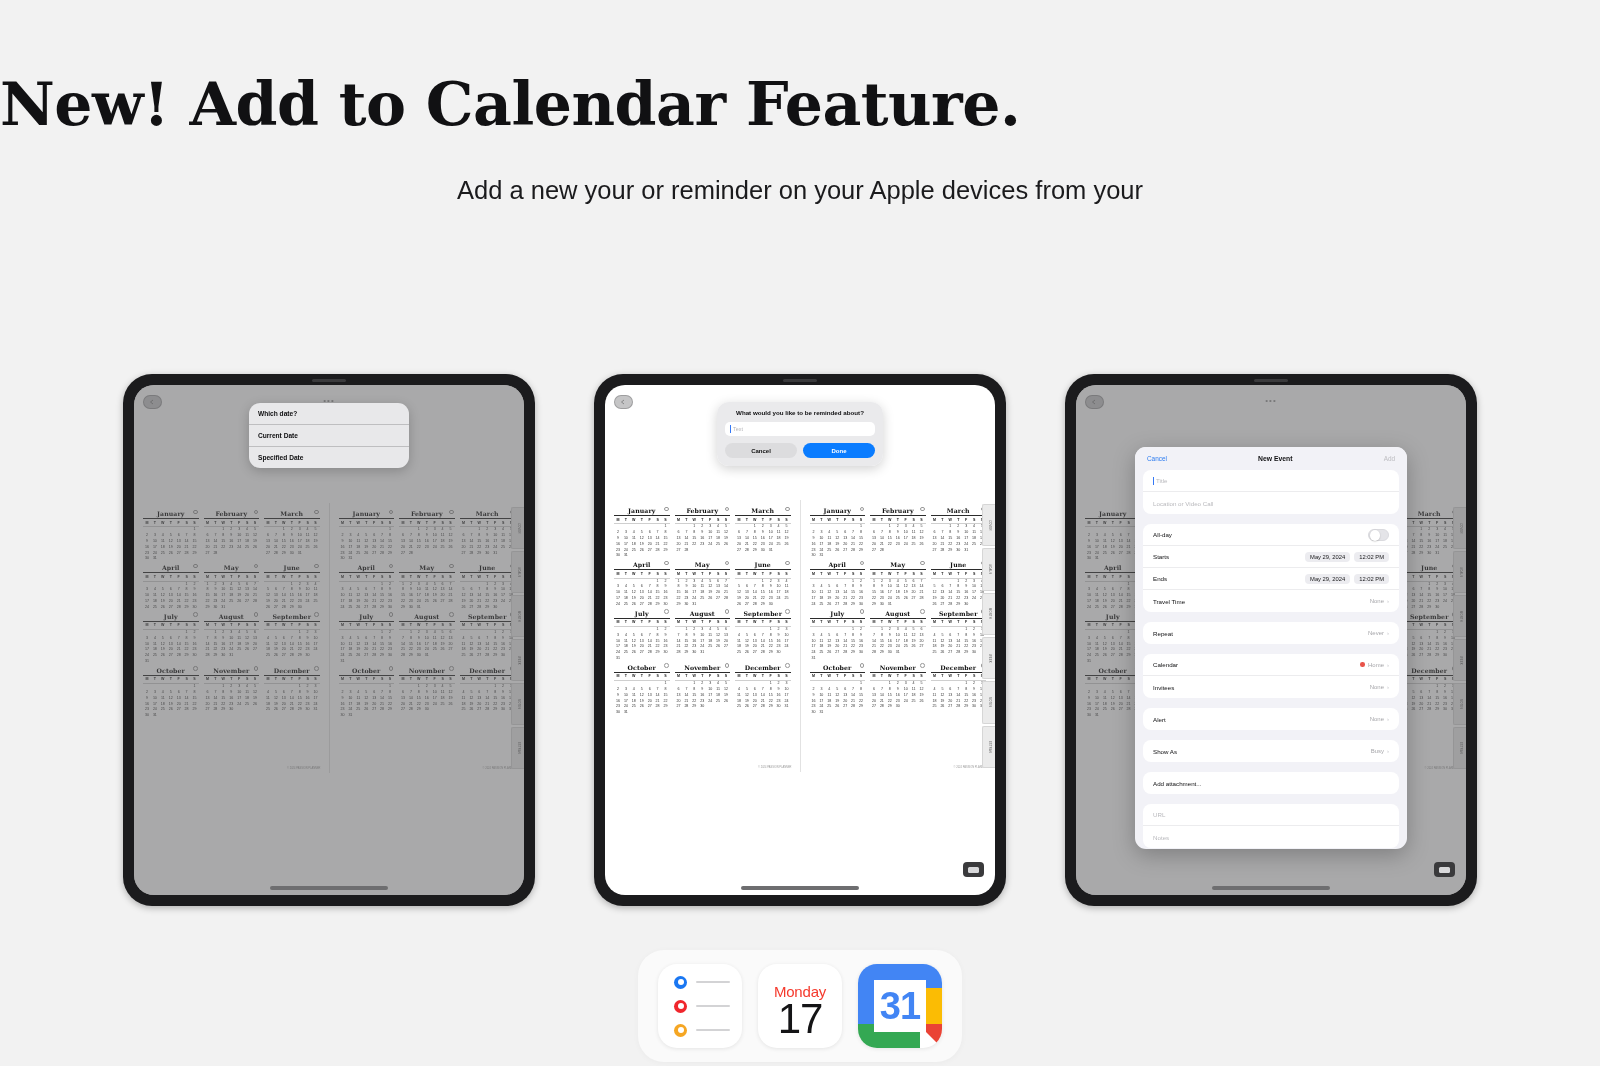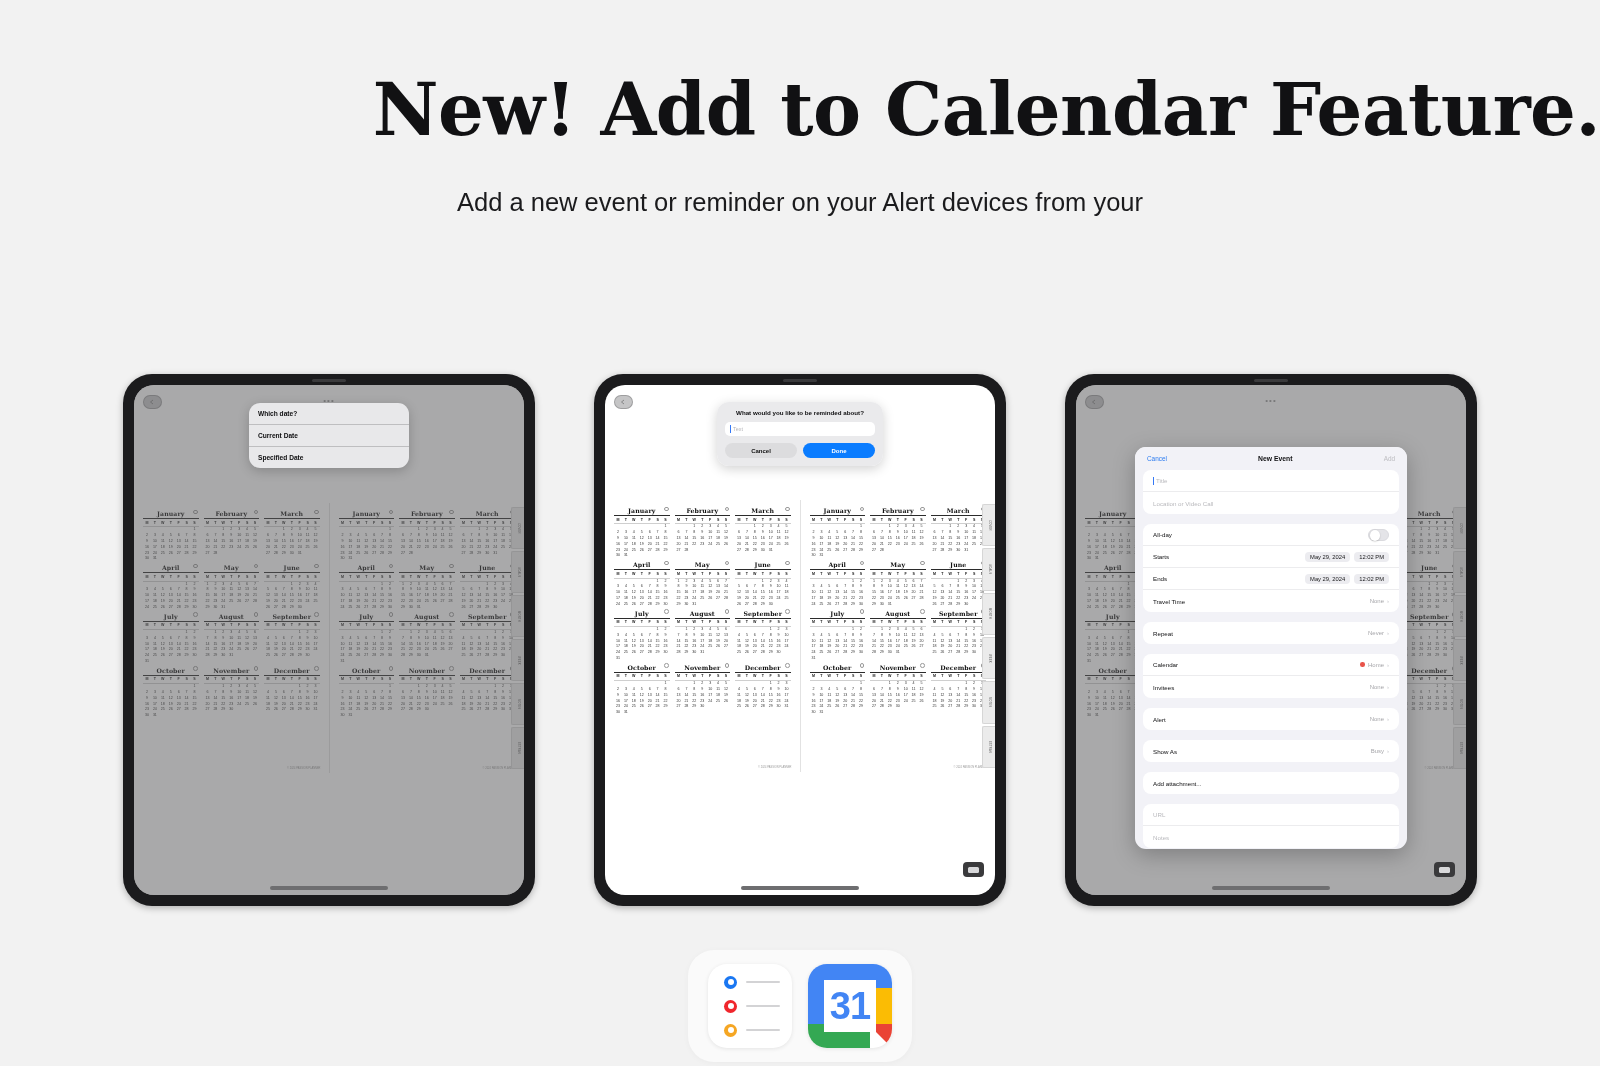--- a/index.html
+++ b/index.html
@@ -6,24 +6,24 @@
   html, body {
     width: 1600px; height: 1066px;
     background: #f2f2f2;
     font-family: "Liberation Sans", sans-serif;
     overflow: hidden;
   }
   .page { position: relative; width: 1600px; height: 1066px; }
 
   
   .headline {
-    text-align: right;
+    text-align: left;
     font-family: "DejaVu Serif", serif;
     font-weight: 700;
-    font-size: 72px;
+    font-size: 60px;
     letter-spacing: -0.5px;
     color: #111113;
     margin-top: 74px;
     line-height: 1;
   }
   .subhead {
     text-align: center;
     font-size: 25.5px;
     color: #1b1b1d;
     line-height: 1.42;
@@ -320,21 +320,21 @@
   .gcal { position: relative; background: #fff; }
   .gcal .num { position: relative; z-index: 5; font-size: 38px; font-weight: 700; color: #4285f4; letter-spacing: -1px; }
 </style>
 </head>
 <body>
 
 <div class="page">
 
   <h1 class="headline">New! Add to Calendar Feature.</h1>
   <div class="subhead">
-    <div>Add a new event or reminder on your Alert devices from your</div>
+    <div>Add a new your or reminder on your Apple devices from your</div>
   </div>
 
   <div class="devices">
 
     <div class="tablet">
       <div class="cam"></div>
       <div class="screen">
         <div class="spread dark-page" style="top:118px;height:270px;">
           <div class="page-half">
             <div class="months">
@@ -4933,20 +4933,24 @@
         </div>
         <div class="rem-row">
           <span class="rem-dot" style="background:#f5a623">
               <i></i>
             </span>
           <span class="rem-line"></span>
         </div>
       </div>
     </div>
 
+    <div class="app-icon cal-apple">
+      <span class="cal-dow">Monday</span>
+      <span class="cal-day">17</span>
+    </div>
 
     <div class="app-icon gcal">
       <svg width="84" height="84" viewBox="0 0 84 84" style="position:absolute;inset:0">
         <rect x="0" y="0" width="60" height="60" fill="#4285f4"></rect>
         <rect x="60" y="22" width="24" height="40" fill="#fbbc04"></rect>
         <rect x="0" y="60" width="62" height="24" fill="#34a853"></rect>
         <path d="M60 60 L84 60 L84 84 Z" fill="#ea4335"></path>
         <rect x="60" y="0" width="24" height="24" fill="#4285f4"></rect>
         <rect x="16" y="16" width="52" height="52" fill="#ffffff"></rect>
       </svg>

